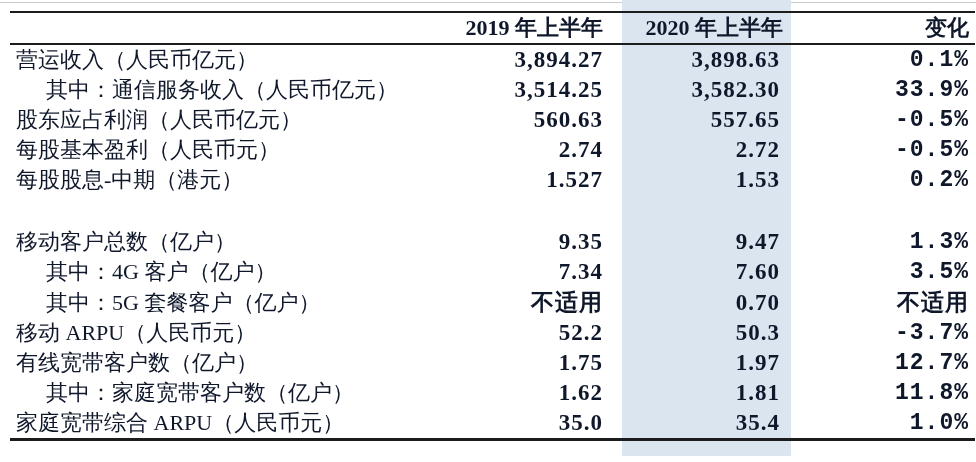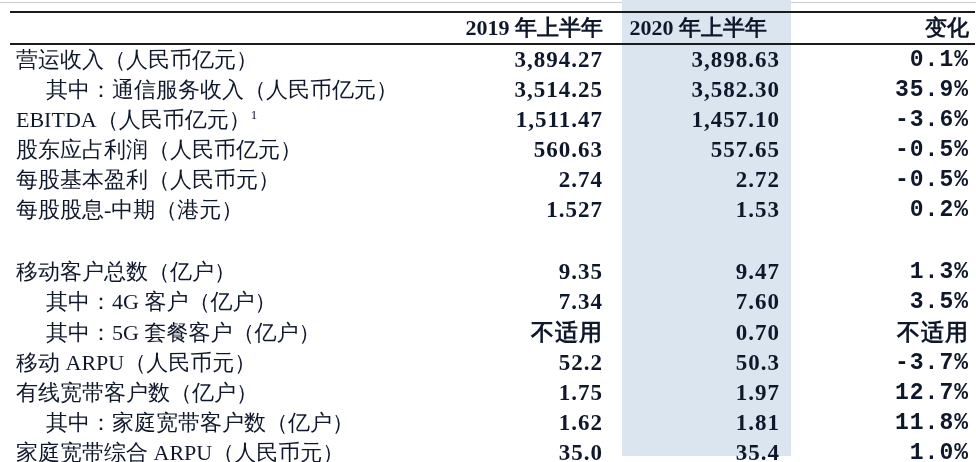--- a/index.html
+++ b/index.html
@@ -34,21 +34,21 @@
   thead tr{border-bottom:2px solid #1c1c1c;}
   th,td{
     padding:0;height:29px;
     vertical-align:middle;
     font-weight:normal;
     white-space:nowrap;
     overflow:hidden;
   }
   th{font-weight:bold;text-align:right;font-size:22px;}
   th.h-2019{padding-right:19px;}
-  th.h-2020{padding-right:24px;}
+  th.h-2020{padding-right:8px;}
   th.h-change{padding-right:6px;margin-left:26px;}
   td.lbl{text-align:left;padding-left:6px;font-size:22px;}
   td.lbl.ind{padding-left:36px;}
   td.num{
     text-align:right;font-weight:bold;font-size:23px;letter-spacing:1px;
   }
   td.n2019{padding-right:19px;margin-top:6px;}
   td.n2020{padding-right:11px;}
   td.nchg{padding-right:6px;font-family:Liberation Mono, monospace;}
   tr.spacer td{height:32px;}
@@ -79,27 +79,21 @@
         <tr>
           <td class="lbl">营运收入（人民币亿元）</td>
           <td class="num n2019">3,894.27</td>
           <td class="num n2020">3,898.63</td>
           <td class="num nchg">0.1%</td>
         </tr>
         <tr>
           <td class="lbl ind">其中：通信服务收入（人民币亿元）</td>
           <td class="num n2019">3,514.25</td>
           <td class="num n2020">3,582.30</td>
-          <td class="num nchg">35.9%</td>
-        </tr>
-        <tr>
-          <td class="lbl">EBITDA（人民币亿元）<sup>1</sup></td>
-          <td class="num n2019">1,511.47</td>
-          <td class="num n2020">1,457.10</td>
-          <td class="num nchg">-3.6%</td>
+          <td class="num nchg">33.9%</td>
         </tr>
         <tr>
           <td class="lbl">股东应占利润（人民币亿元）</td>
           <td class="num n2019">560.63</td>
           <td class="num n2020">557.65</td>
           <td class="num nchg">-0.5%</td>
         </tr>
         <tr>
           <td class="lbl">每股基本盈利（人民币元）</td>
           <td class="num n2019">2.74</td>

